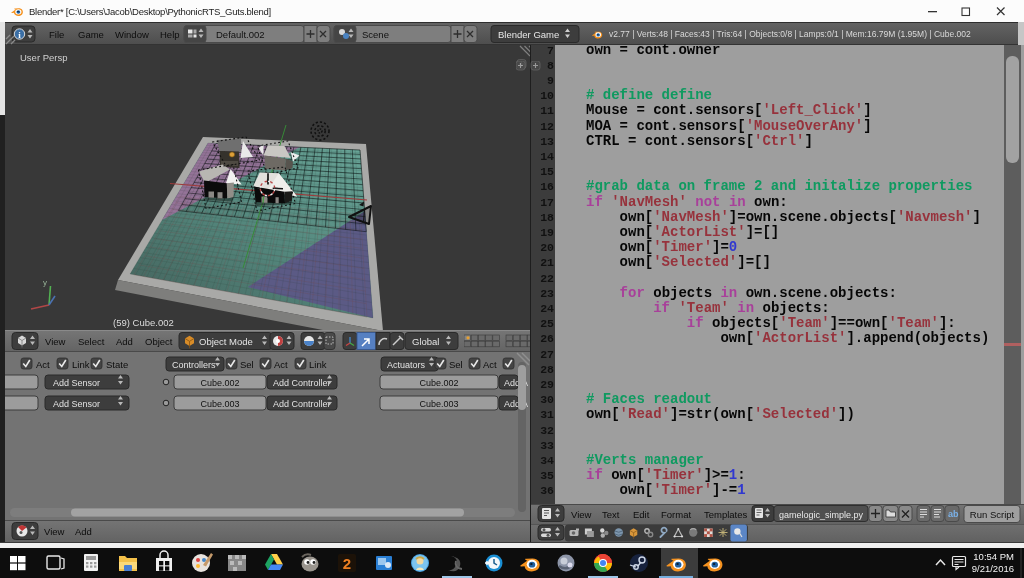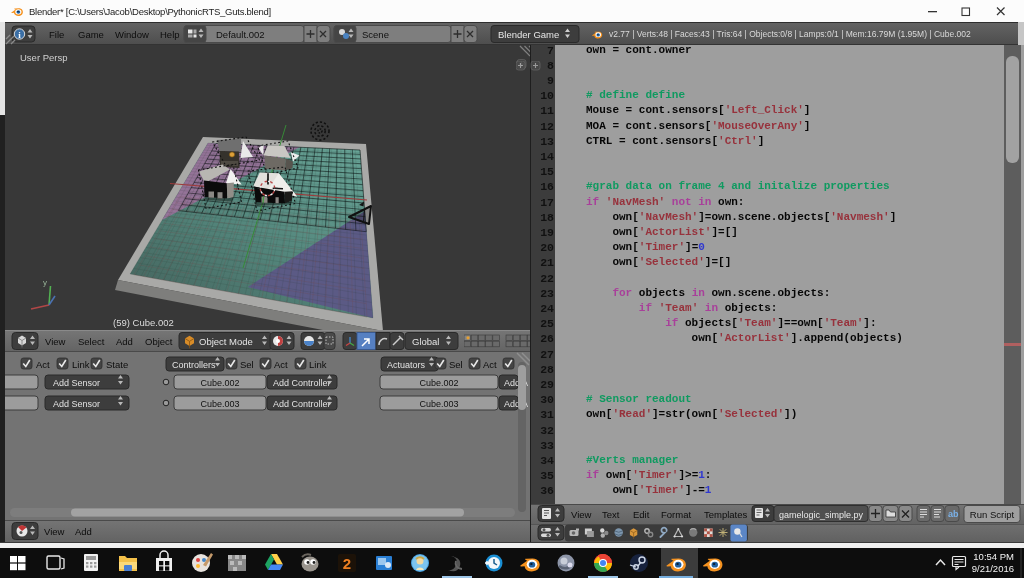--- a/index.html
+++ b/index.html
@@ -334,44 +334,44 @@
 27
 28
 29
 30
 31
 32
 33
 34
 35
 36</pre>
-    <pre class="abs" style="left:586px;top:42.6px;font-size:11px;line-height:15.2px;color:#060606">own = cont.owner
+    <pre class="abs" style="left:586px;top:42.6px;font-size:14px;line-height:15.2px;color:#060606">own = cont.owner
  
  
 <span class="c"># define define</span>
 Mouse = cont.sensors[<span class="s">'Left_Click'</span>]
 MOA = cont.sensors[<span class="s">'MouseOverAny'</span>]
 CTRL = cont.sensors[<span class="s">'Ctrl'</span>]
  
  
-<span class="c">#grab data on frame 4 and initalize properties</span>
+<span class="c">#grab data on frame 2 and initalize properties</span>
 <span class="k">if</span> <span class="s">'NavMesh'</span> <span class="k">not</span> <span class="k">in</span> own:
     own[<span class="s">'NavMesh'</span>]=own.scene.objects[<span class="s">'Navmesh'</span>]
     own[<span class="s">'ActorList'</span>]=[]
     own[<span class="s">'Timer'</span>]=<span class="n">0</span>
     own[<span class="s">'Selected'</span>]=[]
  
     <span class="k">for</span> objects <span class="k">in</span> own.scene.objects:
         <span class="k">if</span> <span class="s">'Team'</span> <span class="k">in</span> objects:
             <span class="k">if</span> objects[<span class="s">'Team'</span>]==own[<span class="s">'Team'</span>]:
                 own[<span class="s">'ActorList'</span>].append(objects)
  
  
  
-<span class="c"># Sensor readout</span>
+<span class="c"># Faces readout</span>
 own[<span class="s">'Read'</span>]=str(own[<span class="s">'Selected'</span>])
  
  
 <span class="c">#Verts manager</span>
 <span class="k">if</span> own[<span class="s">'Timer'</span>]&gt;=<span class="n">1</span>:
     own[<span class="s">'Timer'</span>]-=<span class="n">1</span></pre>
     <div class="abs" style="left:1004px;top:45px;width:17px;height:459px;background:#5d5d5d"></div>
     <div class="abs" style="left:1006px;top:56px;width:13px;height:107px;background:#a2a2a2;border-radius:6px"></div>
     <div class="abs" style="left:1004px;top:343px;width:17px;height:3px;background:#b06060"></div>
     <svg class="abs" style="left:516px;top:61px" width="26" height="12">

